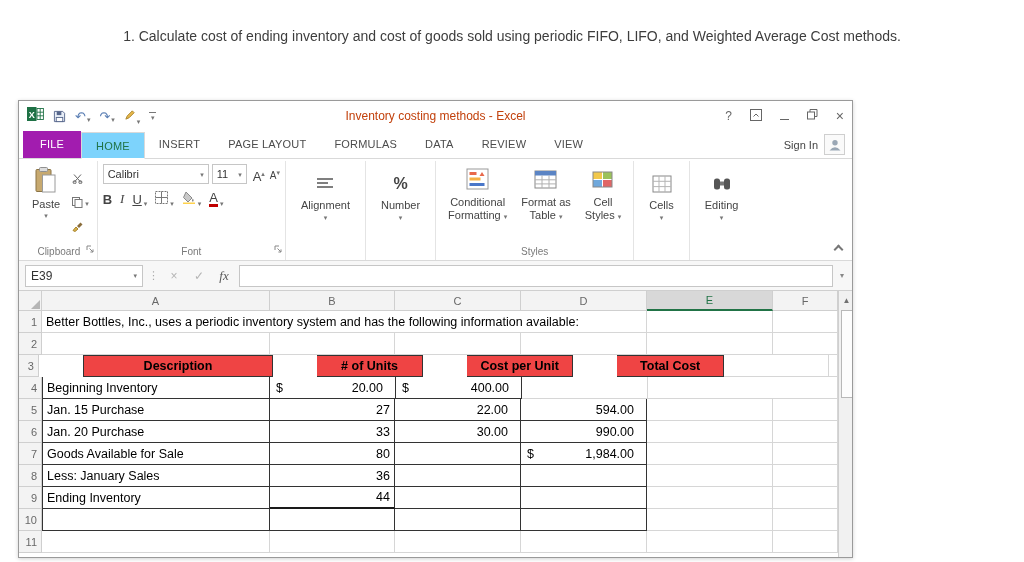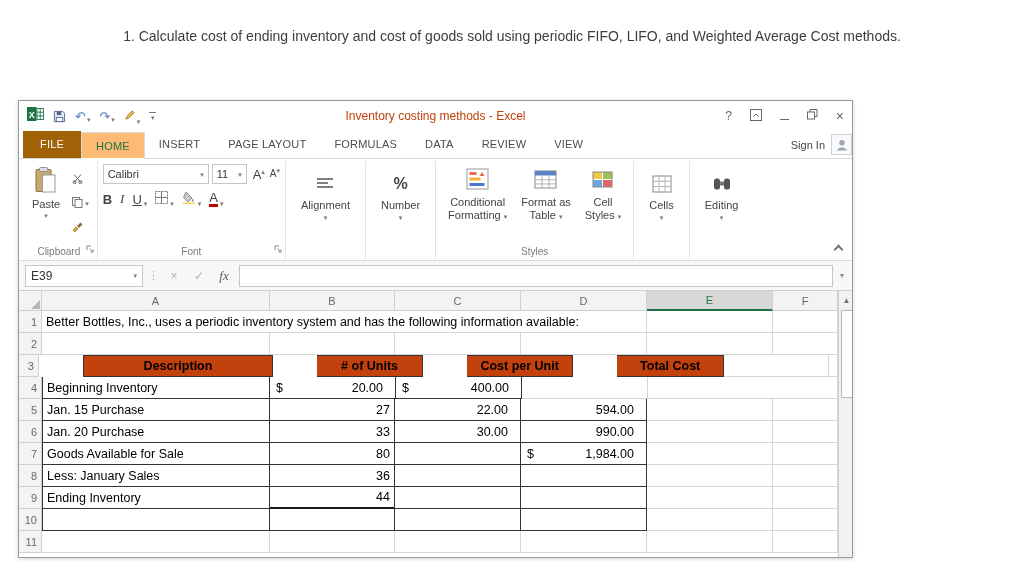--- a/index.html
+++ b/index.html
@@ -20,35 +20,35 @@
   .car { font-size:7px; color:#777; line-height:1; }
   .qat-item { display:flex; align-items:flex-end; gap:1px; cursor:default; }
   .qat-custom { display:flex; flex-direction:column; align-items:center; }
   .qat-custom .bar { width:7px; height:1px; background:#777; margin-bottom:1px; }
   .win-controls { margin-left:auto; display:flex; align-items:center; gap:18px; z-index:1; color:#666; font-size:12px; }
   .min-glyph { display:inline-block; width:9px; height:1px; background:#666; }
 
   
   .tabrow { height:28px; display:flex; align-items:flex-end; border-bottom:1px solid #d9d9d9; padding-left:4px; background:#fff; }
   .tab { height:27px; line-height:27px; padding:0 14px; font-size:11px; color:#4c4c4c; letter-spacing:.2px; cursor:default; }
-  .tab.file { background:#a16207; color:#fff; padding:0 17px; }
-  .tab.active { background:#fdba74; border:1px solid #d9d9d9; border-bottom:1px solid #fff; margin-bottom:-1px; color:#217346; }
-  .signin { margin-left:auto; display:flex; align-items:center; gap:6px; font-size:11px; color:#444; height:27px; }
+  .tab.file { background:#a21caf; color:#fff; padding:0 17px; }
+  .tab.active { background:#7dd3fc; border:1px solid #d9d9d9; border-bottom:1px solid #fff; margin-bottom:-1px; color:#217346; }
+  .signin { margin-left:auto; display:flex; align-items:center; gap:6px; padding-right:7px; font-size:11px; color:#444; height:27px; }
   .avatar-box { width:21px; height:21px; border:1px solid #cfcfcf; background:#fafafa; display:flex; align-items:center; justify-content:center; }
 
   
   .ribbon { height:102px; display:flex; align-items:stretch; border-bottom:1px solid #d9d9d9; background:#fff; padding:2px 4px 0 2px; position:relative; }
   .rgroup { position:relative; border-right:1px solid #e4e4e4; padding:3px 5px 16px 5px; }
   .rgroup-label { position:absolute; bottom:3px; left:0; right:0; text-align:center; font-size:10px; color:#7a7a7a; }
   .launcher { position:absolute; bottom:3px; right:3px; }
   .clip-body { display:flex; }
   .paste-btn { display:flex; flex-direction:column; align-items:center; gap:2px; padding:3px 9px 0 6px; font-size:11px; color:#444; }
   .clip-mini { display:flex; flex-direction:column; gap:6px; padding:6px 3px 0 3px; }
   .mini-row { display:flex; align-items:center; gap:2px; }
-  .font-row1 { display:flex; gap:3px; align-items:center; }
+  .font-row1 { display:flex; gap:3px; align-items:flex-end; }
   .combo { border:1px solid #c6c6c6; background:#fff; font-size:11px; color:#333; display:flex; align-items:center; justify-content:space-between; padding:1px 4px; height:20px; }
   .font-name { width:106px; } .font-size { width:35px; }
   .aa { display:flex; gap:5px; margin-left:3px; font-size:13px; color:#444; }
   .aa .small { font-size:10px; }
   .font-row2 { display:flex; gap:8px; align-items:flex-end; margin-top:7px; font-size:13px; color:#444; }
   .b { font-weight:bold; } .i { font-style:italic; font-family:"Liberation Serif",serif; } .u { text-decoration:underline; }
   .fr2-item { display:flex; align-items:flex-end; gap:2px; }
   .font-color-a { color:#444; border-bottom:3px solid #c00000; line-height:12px; }
   .vbtn { display:flex; flex-direction:column; align-items:center; gap:3px; padding:8px 10px 0 10px; font-size:11px; color:#444; }
   .vbtn .icon-slot { height:24px; display:flex; align-items:center; }
@@ -73,21 +73,21 @@
   .chdr { background:#f3f3f3; border-right:1px solid #cfcfcf; border-bottom:1px solid #cfcfcf; color:#686868; font-size:11px; display:flex; align-items:center; justify-content:center; }
   .chdr.sel { background:#d8d8d8; color:#217346; border-bottom:2px solid #217346; }
   .corner { position:relative; }
   .corner-tri { position:absolute; right:1px; bottom:1px; width:0; height:0; border-left:9px solid transparent; border-bottom:9px solid #b5b5b5; }
   .w-rh { width:23px; } .w-a { width:228px; } .w-b { width:125px; } .w-c { width:126px; } .w-d { width:126px; } .w-e { width:126px; } .w-f { flex:1; }
   .grow { display:flex; height:22px; }
   .rhdr { width:23px; background:#f3f3f3; border-right:1px solid #cfcfcf; border-bottom:1px solid #cfcfcf; color:#686868; font-size:11px; display:flex; align-items:center; justify-content:flex-end; padding-right:4px; }
   .cell { border-right:1px solid #d6d6d6; border-bottom:1px solid #d6d6d6; font-size:12.5px; color:#000; display:flex; align-items:center; padding:0 4px; overflow:hidden; }
   .a1 { overflow:visible; white-space:nowrap; border-right:none; position:relative; z-index:2; }
   .nobr { border-right:none; }
-  .th { background:#c2410c; font-weight:bold; justify-content:center; padding:8px;margin-left:44px; }
+  .th { background:#ef4444; font-weight:bold; justify-content:center; padding:8px;margin-left:44px; }
   .tbl { border-right:1px solid #333; border-bottom:1px solid #333; }
   .tbl-left { border-left:1px solid #333; }
   .tbl-top { border-top:1px solid #333; }
   .thick-b { border-bottom:2px solid #1a1a1a; }
   .num { justify-content:flex-end; padding-right:4px; }
   .acct { justify-content:space-between; padding:0 12px 0 6px; }
 
   
   .vscroll { width:16px; border-left:1px solid #cfcfcf; background:#f1f1f1; display:flex; flex-direction:column; align-items:center; }
   .sbtn { height:18px; width:16px; display:flex; align-items:center; justify-content:center; font-size:8px; color:#707070; }

